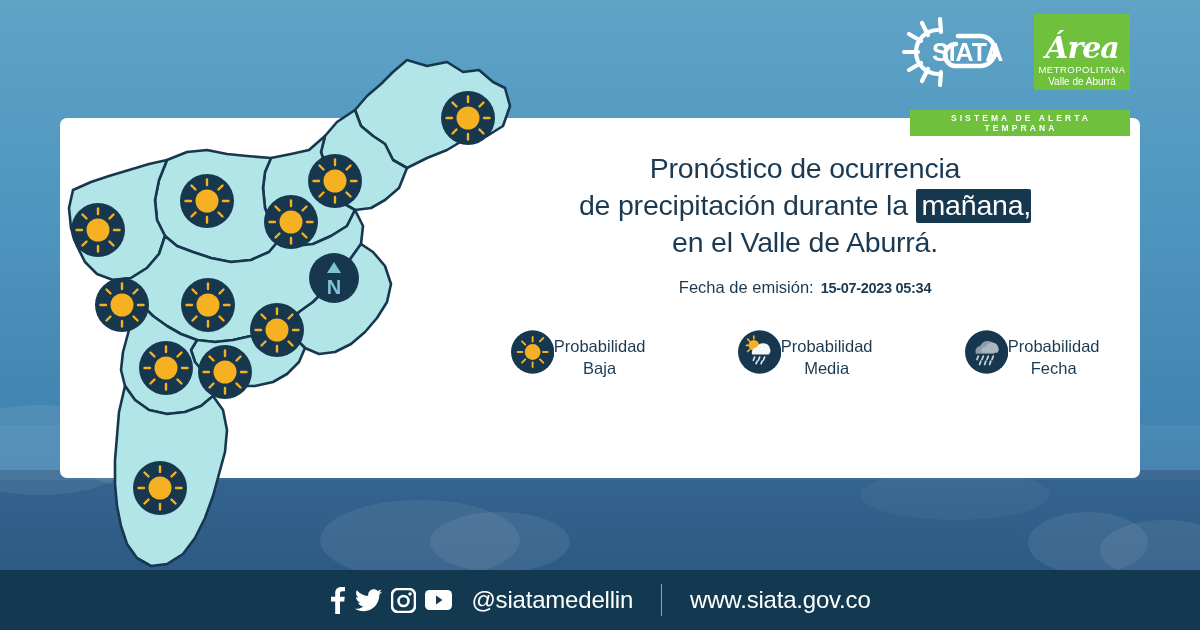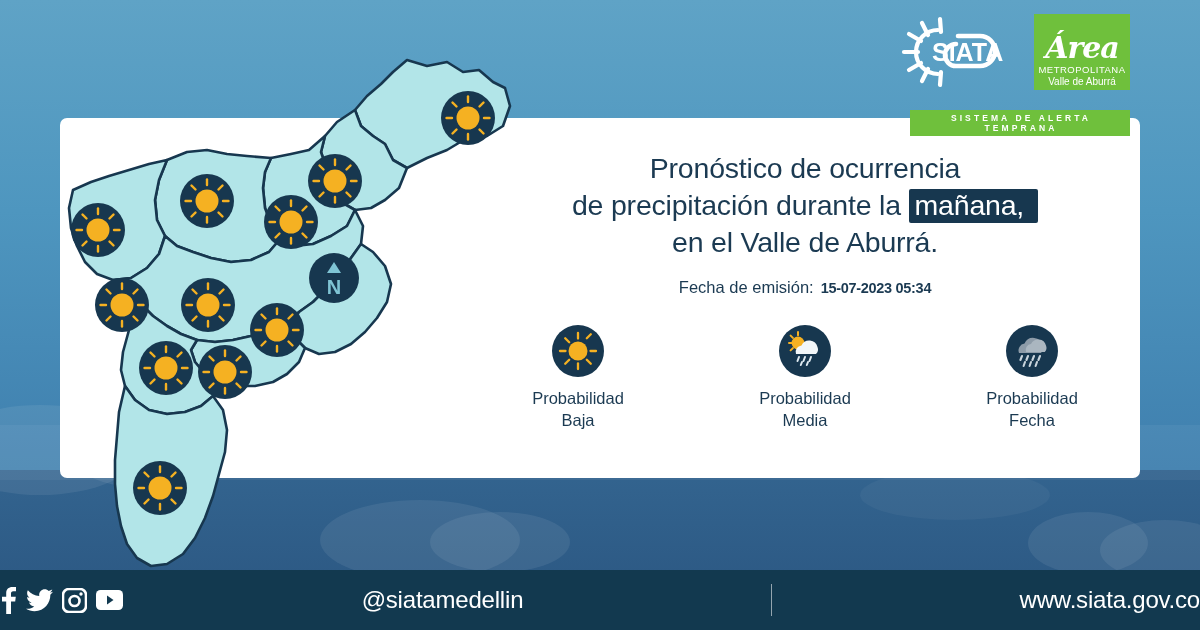--- a/index.html
+++ b/index.html
@@ -68,43 +68,43 @@
   
   #content {
     position:absolute; left:470px; top:150px; width:670px; z-index:5;
     text-align:center; color:#1b3a52;
   }
   .title {
     font-size:28.5px; font-weight:400; line-height:1.30;
     letter-spacing:-0.2px; color:#1b3a52;
   }
   .title .hl {
-    background:#17374f; color:#ffffff; padding:1px 14px 3px 6px;
+    background:#17374f; color:#ffffff; padding:1px 0 3px 6px;
     border-radius:2px; display:inline-block; line-height:1.06;
   }
   .fecha {
     margin-top:17px; font-size:16.5px; color:#1b3a52;
     display:flex; justify-content:center; align-items:baseline; gap:7px;
   }
   .fecha .val { font-size:14.5px; font-weight:700; letter-spacing:-0.3px; }
 
   .legend {
     margin-top:28px; display:flex; justify-content:center; gap:92px;
   }
-  .legend-item { display:flex; flex-direction:column; align-items:center; width:135px;justify-content:center; }
+  .legend-item { display:flex; flex-direction:row; align-items:center; width:135px;justify-content:center; }
   .legend-ico { width:52px; height:52px; }
   .legend-label {
     margin-top:11px; font-size:16.5px; line-height:1.30; color:#1b3a52;
   }
 
   
   #footer {
     position:absolute; left:0; right:0; bottom:0; height:60px;
     background:#12394f; z-index:7;
-    display:flex; align-items:center; justify-content:space-between; gap:0;
+    display:flex; align-items:center; justify-content:center; gap:0;
     color:#ffffff;
   }
   #footer .socials { display:flex; align-items:center; gap:9px; }
   #footer .socials svg { display:block; }
   #footer .handle {
     font-size:24px; margin-left:19px; letter-spacing:-0.2px;
   }
   #footer .sep {
     width:1px; height:32px; background:rgba(255,255,255,.55);
     margin:0 28px;

